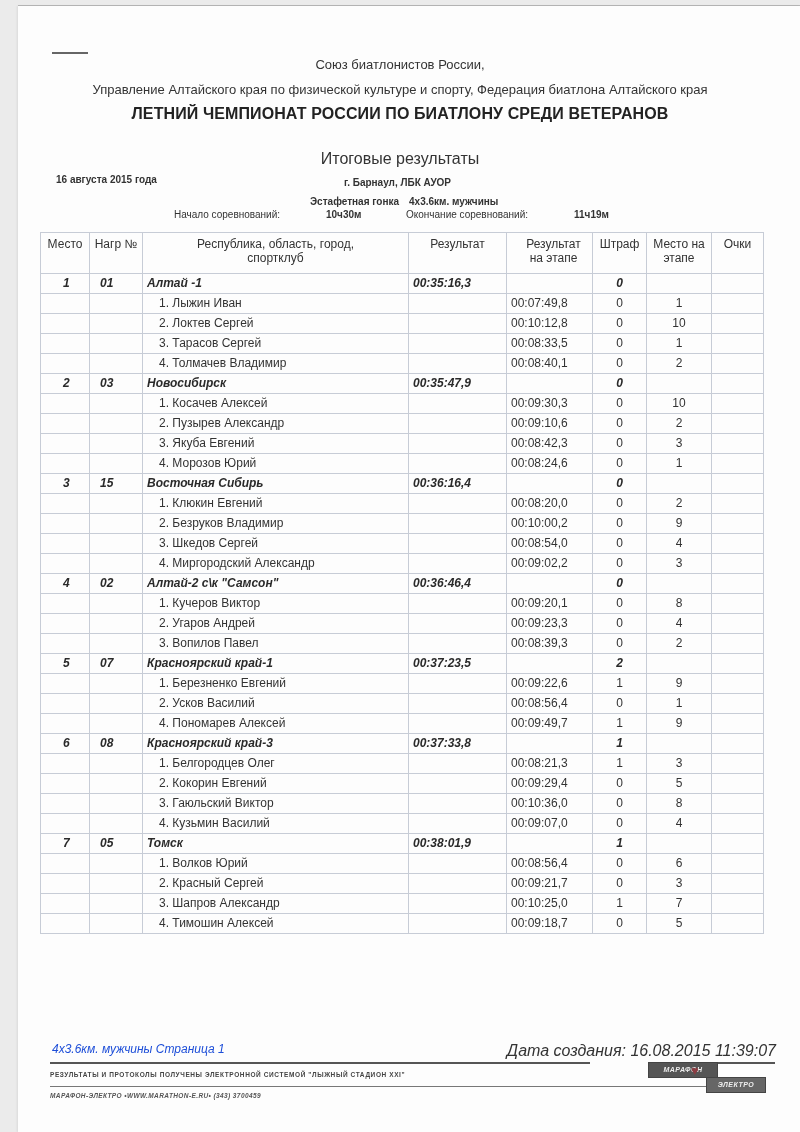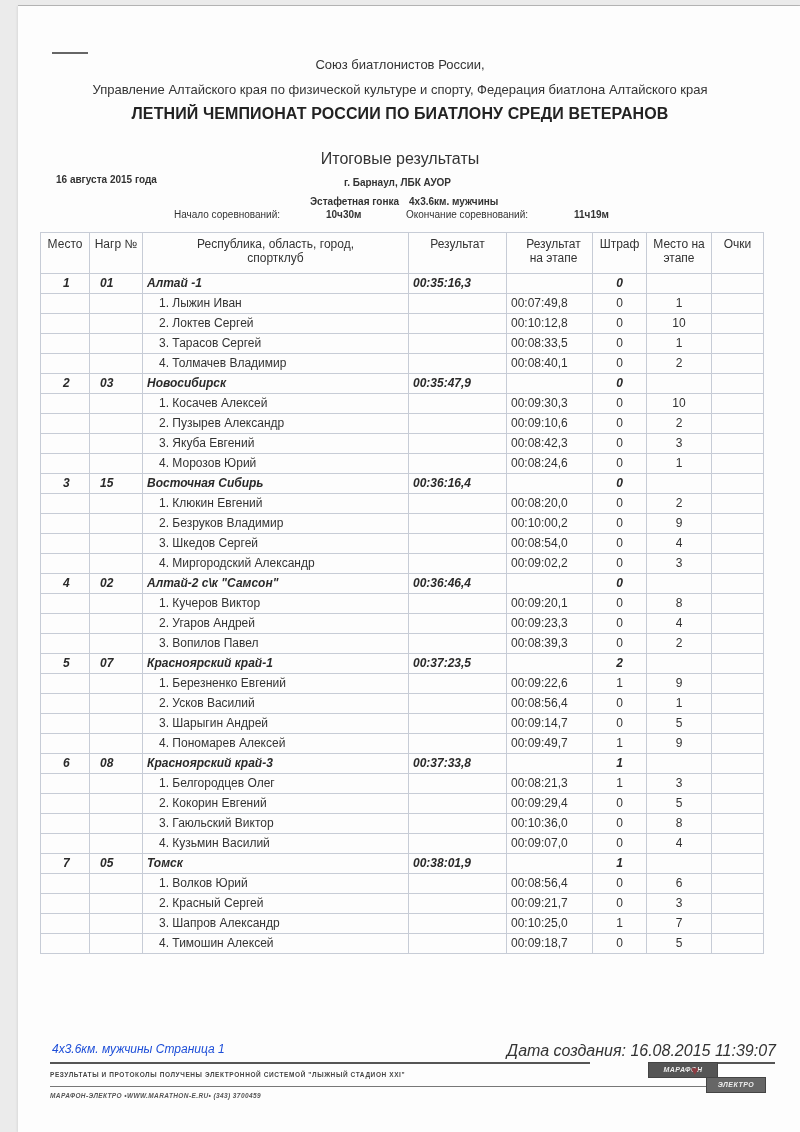--- a/index.html
+++ b/index.html
@@ -338,30 +338,20 @@
         <td class="c-rep">2. Усков Василий</td>
         <td class="c-res"></td>
         <td class="c-sres">00:08:56,4</td>
         <td class="c-pen">0</td>
         <td class="c-lp">1</td>
         <td class="c-pts"></td>
       </tr>
       <tr class="member">
         <td class="c-place"></td>
         <td class="c-bib"></td>
-        <td class="c-rep">3. Шарыгин Андрей</td>
-        <td class="c-res"></td>
-        <td class="c-sres">00:09:14,7</td>
-        <td class="c-pen">0</td>
-        <td class="c-lp">5</td>
-        <td class="c-pts"></td>
-      </tr>
-      <tr class="member">
-        <td class="c-place"></td>
-        <td class="c-bib"></td>
         <td class="c-rep">4. Пономарев Алексей</td>
         <td class="c-res"></td>
         <td class="c-sres">00:09:49,7</td>
         <td class="c-pen">1</td>
         <td class="c-lp">9</td>
         <td class="c-pts"></td>
       </tr>
       <tr class="team">
         <td class="c-place">6</td>
         <td class="c-bib">08</td>

